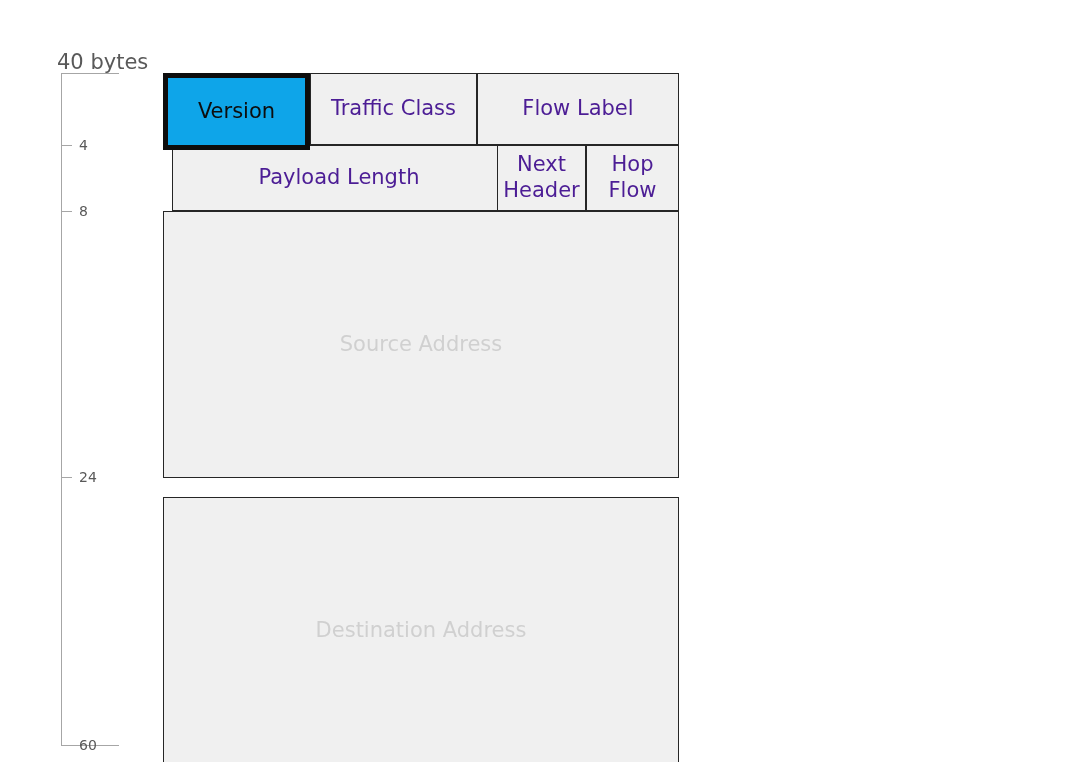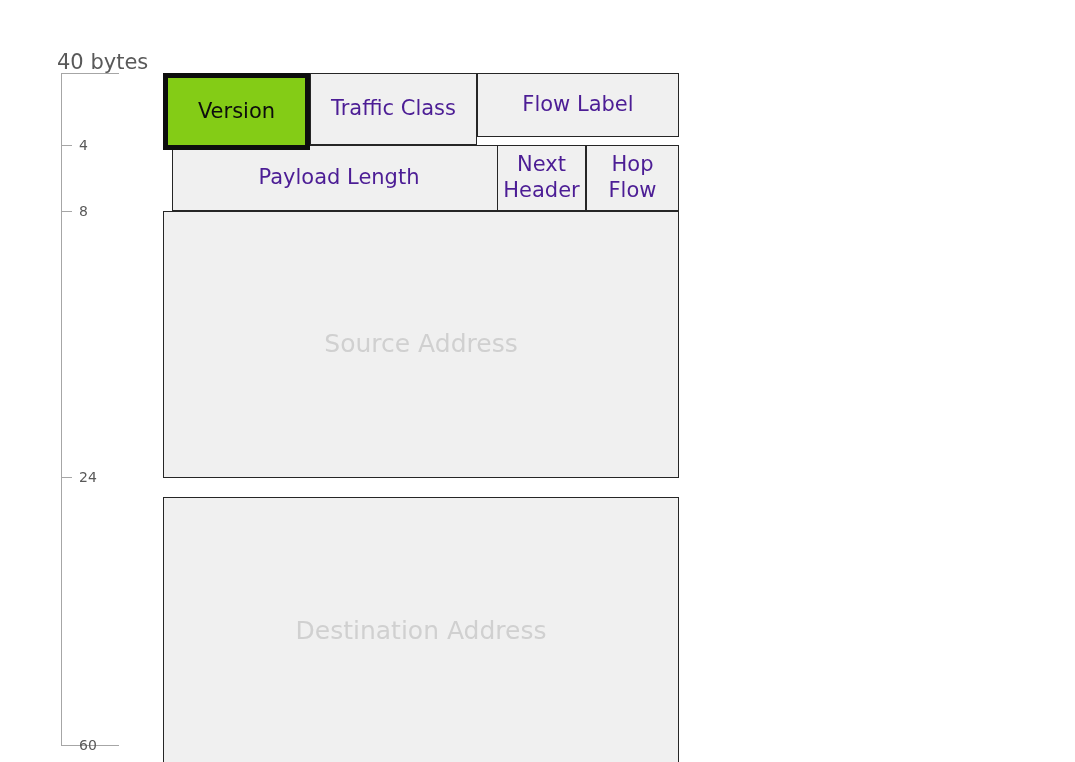--- a/index.html
+++ b/index.html
@@ -80,28 +80,28 @@
     border: 1.6px solid #262626;
     display: flex;
     align-items: center;
     justify-content: center;
     text-align: center;
     line-height: 1.22;
     color: #4c1d95;
     font-size: 21px;
   }
   .field.highlight {
-    background: #84cc16;
+    background: #0ea5e9;
     border: 5px solid #0d0d0d;
     color: #0d0d0d;
     z-index: 5;
   }
   .field.addr {
     color: #d0d0d0;
-    font-size: 25px;
+    font-size: 21px;
   }
 </style>
 </head>
 <body>
 
 <div id="size-axis">
 
   <div id="axis-caption">40 bytes</div>
 
   <div class="bracket-spine"></div>
@@ -119,21 +119,21 @@
 
   <div class="tick-label" style="top:695px;">60</div>
 </div>
 
 <div id="packet">
 
   <div class="field highlight" style="left:0px; top:0px; width:147px; height:77px;">Version</div>
 
   <div class="field" style="left:147px; top:0px; width:167px; height:72px;">Traffic Class</div>
 
-  <div class="field" style="left:314px; top:0px; width:202px; height:64px;">Flow Label</div>
+  <div class="field" style="left:314px; top:0px; width:202px; height:72px;">Flow Label</div>
 
   <div class="field" style="left:0px; top:72px; width:334px; height:66px;margin-left:9px;">Payload Length</div>
 
   <div class="field" style="left:334px; top:72px; width:89px; height:66px; white-space:pre-line;">Next
 Header</div>
 
   <div class="field" style="left:423px; top:72px; width:93px; height:66px; white-space:pre-line;">Hop
 Flow</div>
 
   <div class="field addr" style="left:0px; top:138px; width:516px; height:267px;">Source Address</div>

